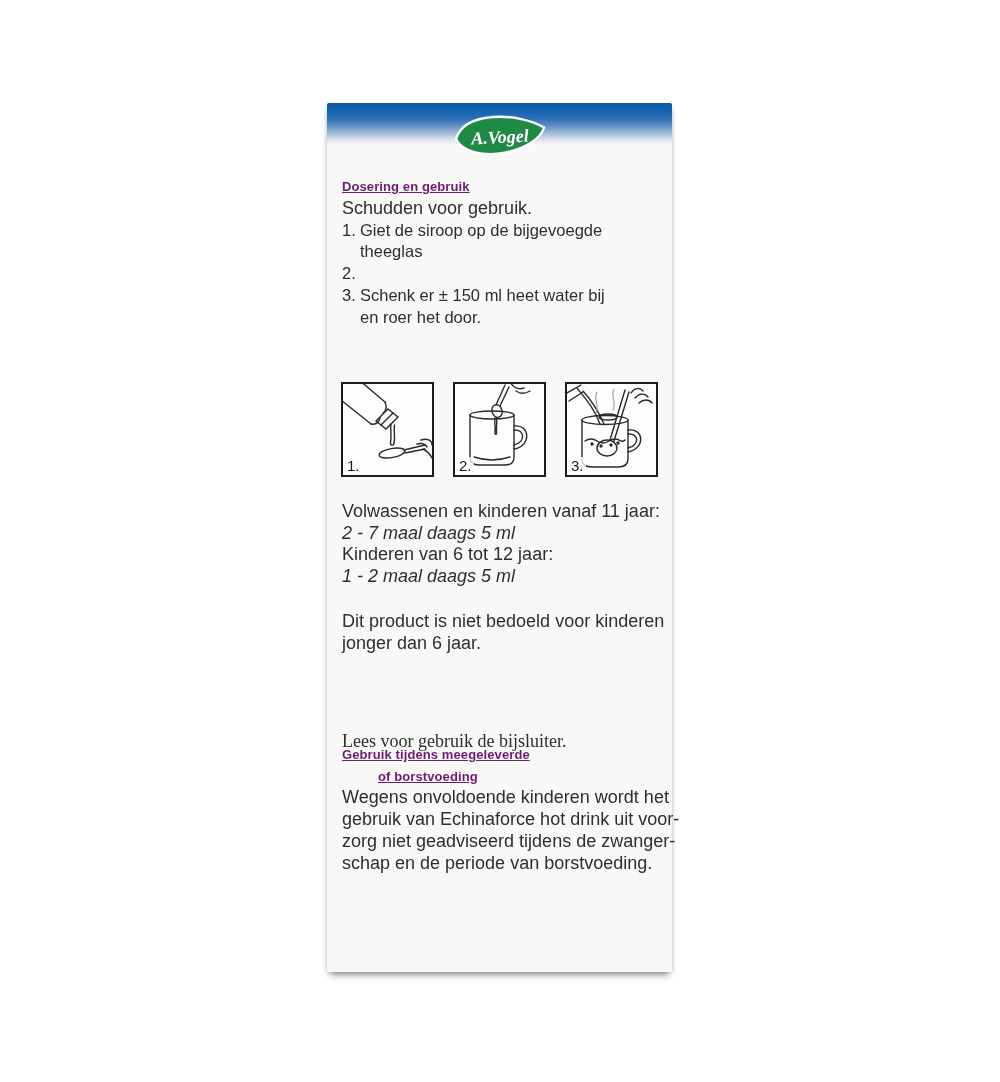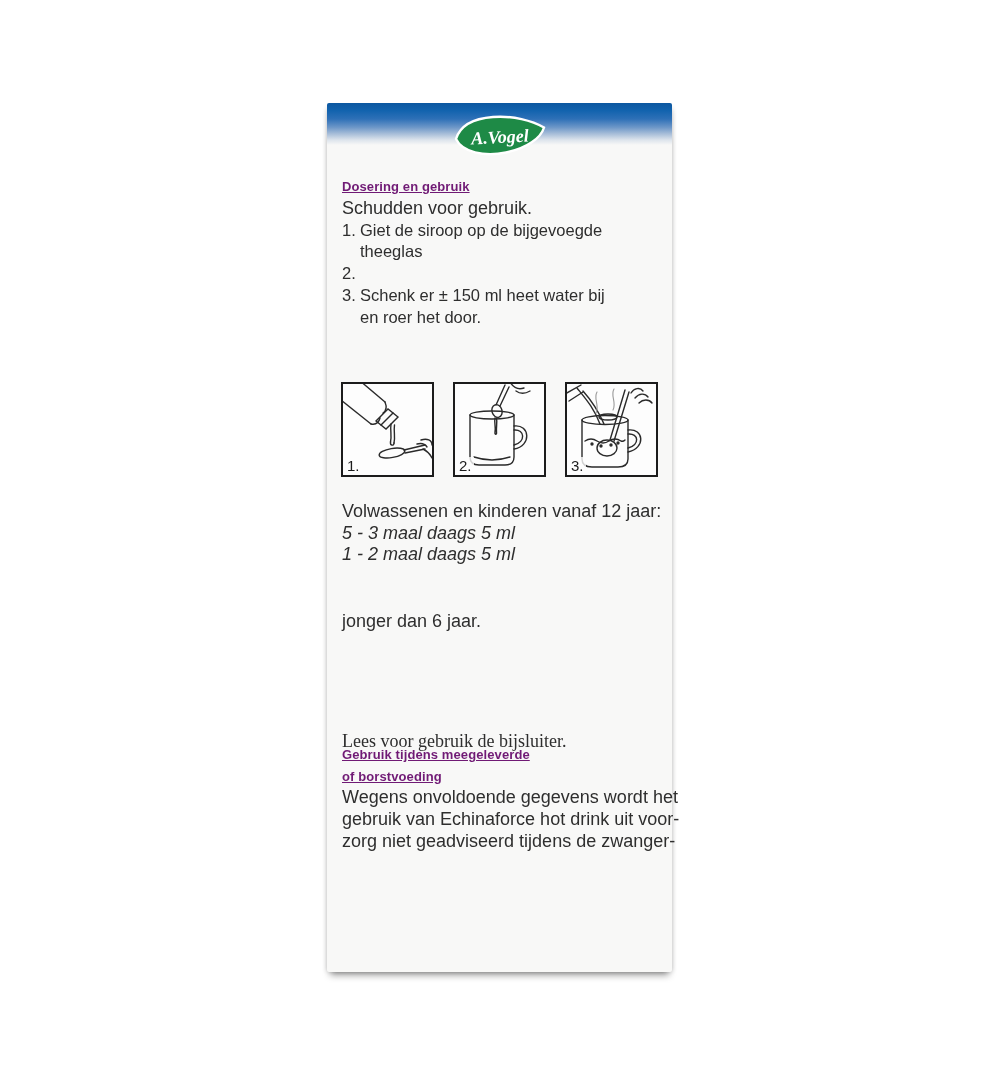--- a/index.html
+++ b/index.html
@@ -160,34 +160,37 @@
         <circle cx="51" cy="59" r="1" fill="#2a2a2a"></circle>
         <ellipse cx="40" cy="64" rx="10" ry="8"></ellipse>
         <path d="M61,46 C77,44 79,64 61,68"></path>
         <path d="M61,50 C72,49 73,61 61,64"></path>
       </svg>
       <span class="fignum">3.</span>
     </div>
   </div>
 
   <div class="txtcol sec-dosing">
-    <div class="body-line">Volwassenen en kinderen vanaf 12 jaar:</div>
-    <div class="body-line ital">5 - 3 maal daags 5 ml</div>
+    <div class="body-line">Volwassenen en kinderen vanaf 11 jaar:</div>
+    <div class="body-line ital">2 - 7 maal daags 5 ml</div>
+    <div class="body-line">Kinderen van 6 tot 12 jaar:</div>
     <div class="body-line ital">1 - 2 maal daags 5 ml</div>
   </div>
 
   <div class="txtcol sec-notes">
+    <div class="body-line">Dit product is niet bedoeld voor kinderen</div>
     <div class="body-line">jonger dan 6 jaar.</div>
   </div>
 
   <div class="txtcol sec-leaflet">
     <div class="body-line">Lees voor gebruik de bijsluiter.</div>
   </div>
 
   <div class="txtcol sec-preg">
     <div class="h-green" style="line-height:21.7px;">Gebruik tijdens meegeleverde</div>
-    <div class="h-green" style="line-height:21.7px;">of borstvoeding</div>
-    <div class="body-line">Wegens onvoldoende gegevens wordt het</div>
+    <div class="h-green" style="line-height:21.7px;margin-left:36px;">of borstvoeding</div>
+    <div class="body-line">Wegens onvoldoende kinderen wordt het</div>
     <div class="body-line">gebruik van Echinaforce hot drink uit voor-</div>
     <div class="body-line">zorg niet geadviseerd tijdens de zwanger-</div>
+    <div class="body-line">schap en de periode van borstvoeding.</div>
   </div>
 
 </div>
 
 </body></html>

